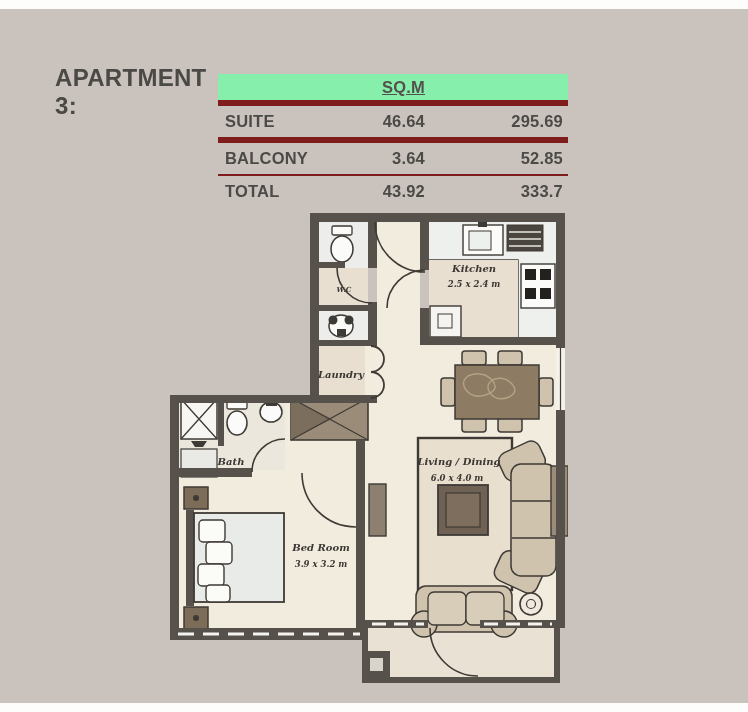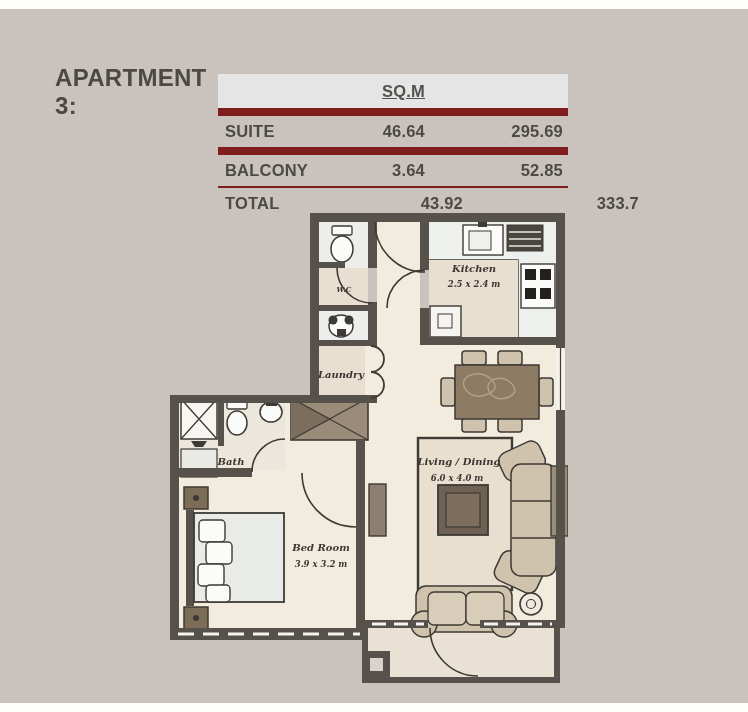--- a/index.html
+++ b/index.html
@@ -18,23 +18,23 @@
     font-stretch:condensed;display:flex;align-items:center;
   }
   .area-table{
     position:absolute;left:218px;top:74px;width:350px;
     color:#4c4a47;font-weight:700;font-stretch:condensed;
   }
   .tbl-row{
     display:grid;grid-template-columns:130px 82px 138px;
     align-items:center;height:31px;font-size:16.5px;letter-spacing:.2px;
   }
-  .tbl-row.head{height:34px;background:#e5e5e5;color:#54514d;text-decoration:underline;}
-  .tbl-row:not(.head){border-top:8px solid #7f1d1d;}
-  .tbl-row:nth-child(4){border-top-width:2px;gap:38px;}
+  .tbl-row.head{height:26px;background:#86efac;color:#54514d;text-decoration:underline;}
+  .tbl-row:not(.head){border-top:6px solid #7f1d1d;}
+  .tbl-row:nth-child(4){border-top-width:2px;}
   .c-label{padding-left:7px;text-align:left;}
   .c-num{text-align:right;padding-right:5px;}
 
   .plan{position:absolute;left:166px;top:211px;}
   text{
     font-family:"DejaVu Serif","Liberation Serif",serif;
     font-style:italic;font-weight:700;fill:#3b3733;
   }
   .room-name{font-size:10px;}
   .room-dims{font-size:8.5px;}

